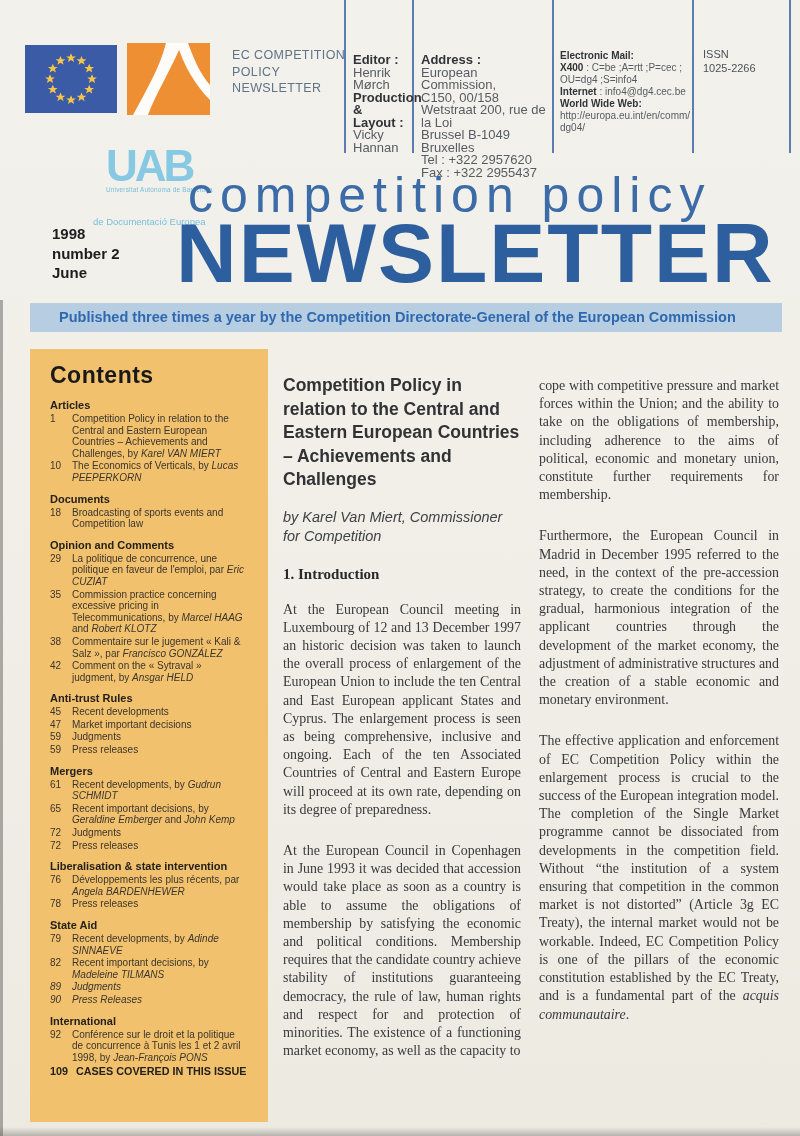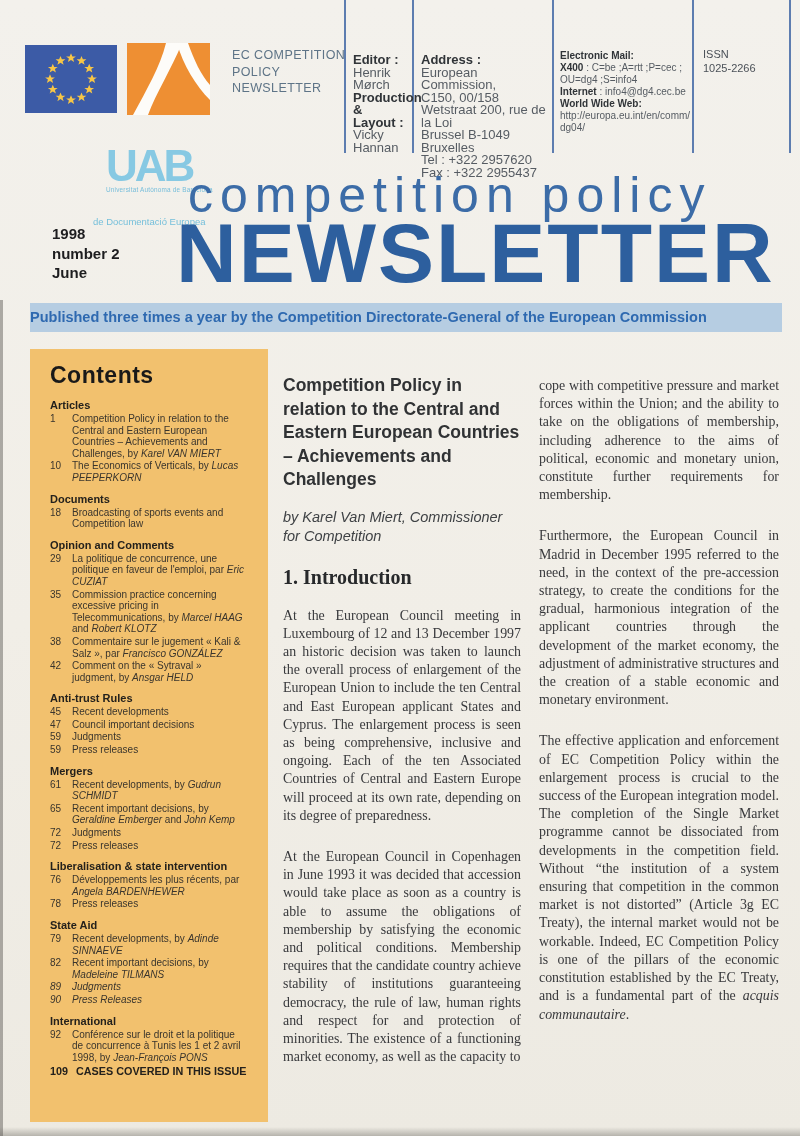--- a/index.html
+++ b/index.html
@@ -26,40 +26,40 @@
   .stamp2{position:absolute;left:93px;top:216px;font-size:9.5px;color:#5fb7d8;opacity:.85;}
   
   .kicker{position:absolute;left:188px;top:166px;font-size:50px;font-weight:400;
     letter-spacing:7px;color:#3c6ca7;white-space:nowrap;}
   .main-title{position:absolute;left:176px;top:211px;font-size:84px;font-weight:bold;
     letter-spacing:2px;color:#2d5f9e;white-space:nowrap;line-height:1;}
   .issue{position:absolute;left:52px;top:224px;font-size:15px;font-weight:bold;
     line-height:19.5px;color:#1d1d1f;}
   
   .banner{position:absolute;left:30px;top:303px;width:752px;height:29px;background:#b6cde2;}
-  .banner span{display:block;line-height:29px;padding-left:0;font-size:14.5px;
+  .banner span{display:block;line-height:29px;padding-left:29px;font-size:14.5px;
     font-weight:bold;color:#2e69b0;white-space:nowrap;}
   
   .toc{position:absolute;left:30px;top:349px;width:238px;height:773px;background:#f2c16e;
     padding:13px 20px;box-sizing:border-box;overflow:hidden;}
   .toc h1{margin:0 0 10px 0;font-size:23px;letter-spacing:.5px;color:#191919;}
   .toc-heading{font-size:11px;font-weight:bold;color:#24211c;margin:9px 0 2px 0;}
   .toc-item{display:flex;font-size:10px;line-height:11.6px;color:#3a352d;margin-bottom:1px;}
   .toc-num{width:22px;flex:none;}
   .toc-text{flex:1;}
   .it{font-style:italic;}
   .toc-footer{display:flex;margin-top:2px;font-size:10.8px;font-weight:bold;color:#24211c;}
   .toc-footer .toc-num{width:26px;}
   
   .artcol{position:absolute;top:374px;width:238px;}
   .c1{left:283px;}
   .c2{left:539px;top:377px;width:240px;}
   .headline{margin:0 0 16px 0;font-size:17.5px;line-height:23.5px;font-weight:bold;color:#303234;}
   .byline{margin:0 0 20px 0;font-size:14.5px;line-height:19px;font-style:italic;color:#3f4245;}
-  .intro-h{margin:0 0 18px 0;font-family:"Liberation Serif",serif;font-size:20px;
+  .intro-h{margin:0 0 18px 0;font-family:"Liberation Serif",serif;font-size:15px;
     font-weight:bold;color:#27292b;}
   .bodytext p{margin:0 0 23px 0;font-family:"Liberation Serif",serif;font-size:13.9px;
     line-height:18.2px;text-align:justify;color:#38393c;}
   
   .edge-left{position:absolute;left:0;top:300px;bottom:0;width:3px;
     background:rgba(85,83,78,.45);}
   .edge-bottom{position:absolute;left:0;right:0;bottom:0;height:9px;
     background:linear-gradient(180deg,rgba(0,0,0,0),rgba(92,90,85,.38));}
 </style>
 </head>
@@ -202,21 +202,21 @@
           </div>
         </div>
         <div class="toc-section">
           <div class="toc-heading">Anti-trust Rules</div>
           <div class="toc-item">
             <span class="toc-num">45</span>
             <span class="toc-text"><span>Recent developments</span></span>
           </div>
           <div class="toc-item">
             <span class="toc-num">47</span>
-            <span class="toc-text"><span>Council important decisions</span></span>
+            <span class="toc-text"><span>Market important decisions</span></span>
           </div>
           <div class="toc-item">
             <span class="toc-num">59</span>
             <span class="toc-text"><span>Judgments</span></span>
           </div>
           <div class="toc-item">
             <span class="toc-num">59</span>
             <span class="toc-text"><span>Press releases</span></span>
           </div>
         </div>

